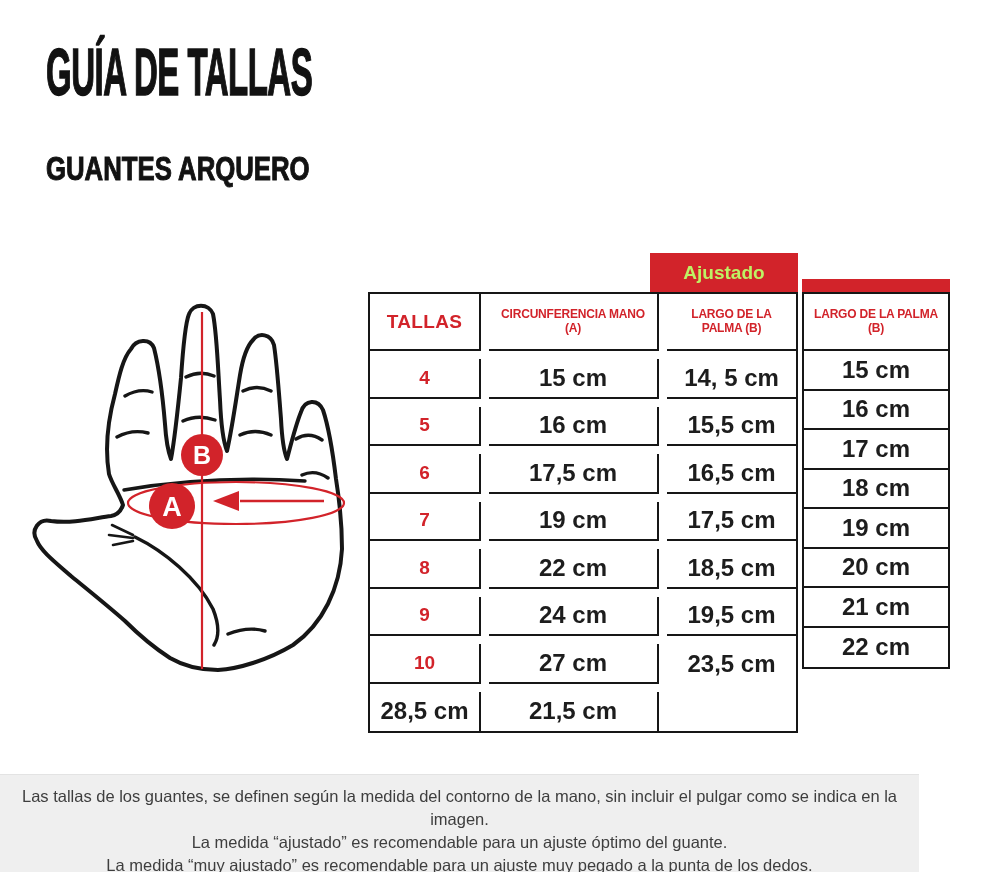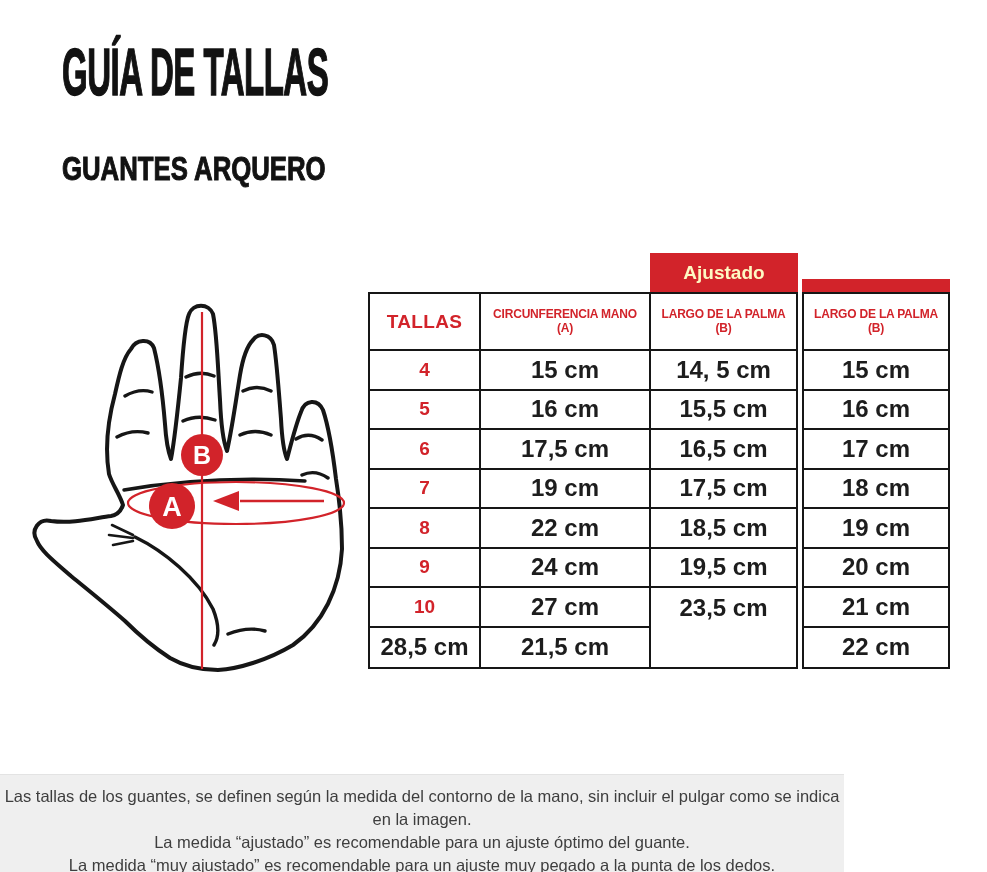--- a/index.html
+++ b/index.html
@@ -1,59 +1,59 @@
 <!DOCTYPE html>
 <html><head>
 <meta charset="utf-8">
 <style>
   * { margin:0; padding:0; box-sizing:border-box; }
   html,body { width:987px; height:872px; background:#ffffff; overflow:hidden;
               font-family:"Liberation Sans", sans-serif; position:relative; }
 
   
-  #title-block { position:absolute; left:62px; top:42px; }
+  #title-block { position:absolute; left:46px; top:42px; }
   #page-title  { font-size:66px; font-weight:700; color:#121212; line-height:0.92;
                  letter-spacing:-1px; transform:scaleX(0.50); transform-origin:0 0;
                  white-space:nowrap; -webkit-text-stroke:1.5px #121212; }
   #page-subtitle { font-size:33px; font-weight:700; color:#121212; line-height:1;
                  margin-top:66px; transform:scaleX(0.78); transform-origin:0 0;
                  white-space:nowrap; -webkit-text-stroke:1px #121212;
                  position:absolute; top:44px; left:0; }
 
   
   #hand-wrap { position:absolute; left:12px; top:288px; width:362px; height:402px; }
 
   
   .banner { position:absolute; top:253px; height:40px; background:var(--red);
-            color:#fef9c3; font-weight:700; font-size:19px; display:flex;
+            color:#bef264; font-weight:700; font-size:19px; display:flex;
             align-items:center; justify-content:center; }
   #banner-fit   { left:650px; width:148px; }
   #banner-tight { left:802px; width:148px;margin-top:26px; }
 
   .tbl { position:absolute; top:292px; display:grid; border:2px solid #161616;
          background:#fff; grid-template-rows:57px repeat(8, 39.5px); }
-  #tbl-main  { left:368px; width:430px; grid-template-columns:111px 170px 1fr; }
+  #tbl-main  { left:368px; width:430px; grid-template-columns:111px 170px 1fr;gap:8px; }
   #tbl-right { left:802px; width:148px; grid-template-columns:1fr; }
 
   .cell { border-right:2px solid #161616; border-bottom:2px solid #161616;
           display:flex; align-items:center; justify-content:center;
           text-align:center; }
   #tbl-main  .cell:nth-child(3n)        { border-right:none; }
   #tbl-main  .cell:nth-last-child(-n+3) { border-bottom:none; }
   #tbl-right .cell                      { border-right:none; }
   #tbl-right .cell:last-child           { border-bottom:none; }
 
   .hdr { color:var(--red); font-weight:700; font-size:12px; line-height:1.15;
          padding:0 6px; letter-spacing:-0.2px; }
   .hdr-tallas { font-size:19px; letter-spacing:0.3px; }
   .val { font-size:24px; font-weight:700; color:#1d1d1d; }
   .sz  { font-size:19px; font-weight:700; color:var(--red); }
 
   
-  #footer { position:absolute; left:0; top:774px; width:844px; height:98px;
+  #footer { position:absolute; left:0; top:774px; width:919px; height:98px;
             background:#efefef; border-top:1px solid #e3e3e3; text-align:center;
             color:#3e3e3e; font-size:16.5px; padding-top:10px; }
   .fline { line-height:23px; }
 
   :root { --red:#d2232a; }
 </style>
 </head>
 <body>
 
 <div id="title-block">

